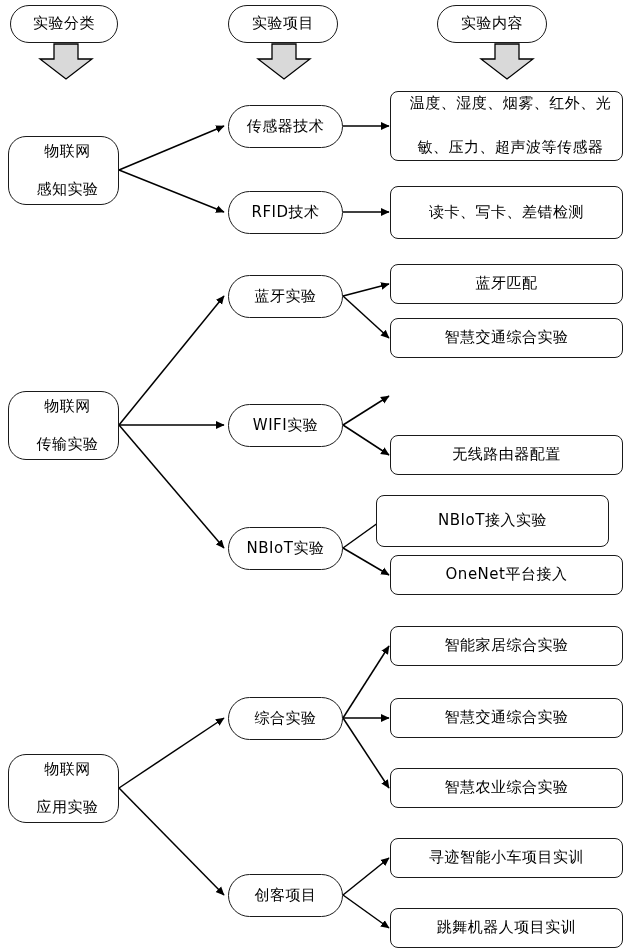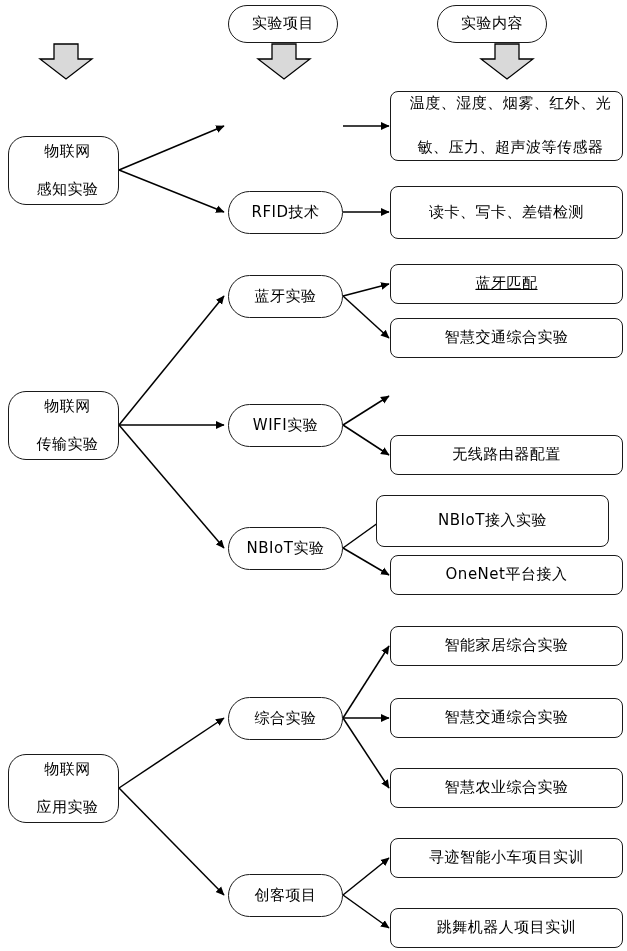--- a/index.html
+++ b/index.html
@@ -112,34 +112,40 @@
   <svg class="arrow-down" style="left:38px;top:43px;" width="56" height="38" viewBox="0 0 56 38">
     <path d="M16,1 L40,1 L40,16 L54,16 L28,36 L2,16 L16,16 Z" fill="#d9d9d9" stroke="#000" stroke-width="1.3"></path>
   </svg>
   <svg class="arrow-down" style="left:256px;top:43px;" width="56" height="38" viewBox="0 0 56 38">
     <path d="M16,1 L40,1 L40,16 L54,16 L28,36 L2,16 L16,16 Z" fill="#d9d9d9" stroke="#000" stroke-width="1.3"></path>
   </svg>
   <svg class="arrow-down" style="left:479px;top:43px;" width="56" height="38" viewBox="0 0 56 38">
     <path d="M16,1 L40,1 L40,16 L54,16 L28,36 L2,16 L16,16 Z" fill="#d9d9d9" stroke="#000" stroke-width="1.3"></path>
   </svg>
 
+  <div class="node hdr" style="left:10px;top:5px;width:108px;height:38px;">
+    <span>实验分类</span>
+  </div>
   <div class="node hdr" style="left:228px;top:5px;width:110px;height:38px;">
     <span>实验项目</span>
   </div>
   <div class="node hdr" style="left:437px;top:5px;width:110px;height:38px;">
     <span>实验内容</span>
   </div>
 
   <div class="node lv1" style="left:8px;top:136px;width:111px;height:69px;">
     <span>
       <span>物联网</span><br>
       <span>感知实验</span>
     </span>
   </div>
 
+  <div class="node lv2" style="left:228px;top:105px;width:115px;height:43px;">
+    <span>传感器技术</span>
+  </div>
   <div class="node lv2" style="left:228px;top:191px;width:115px;height:43px;">
     <span>RFID技术</span>
   </div>
 
   <div class="node lv3 two-line" style="left:390px;top:91px;width:233px;height:70px;">
     <span>
       <span>温度、湿度、烟雾、红外、光</span><br>
       <span>敏、压力、超声波等传感器</span>
     </span>
   </div>
@@ -157,21 +163,21 @@
   <div class="node lv2" style="left:228px;top:275px;width:115px;height:43px;">
     <span>蓝牙实验</span>
   </div>
   <div class="node lv2" style="left:228px;top:404px;width:115px;height:43px;">
     <span>WIFI实验</span>
   </div>
   <div class="node lv2" style="left:228px;top:527px;width:115px;height:43px;">
     <span>NBIoT实验</span>
   </div>
 
-  <div class="node lv3" style="left:390px;top:264px;width:233px;height:40px;text-decoration:underline;">
+  <div class="node lv3" style="left:390px;top:264px;width:233px;height:40px;">
     <span>蓝牙匹配</span>
   </div>
   <div class="node lv3" style="left:390px;top:318px;width:233px;height:40px;">
     <span>智慧交通综合实验</span>
   </div>
   <div class="node lv3" style="left:390px;top:435px;width:233px;height:40px;">
     <span>无线路由器配置</span>
   </div>
   <div class="node lv3" style="left:376px;top:495px;width:233px;height:52px;">
     <span>NBIoT接入实验</span>

